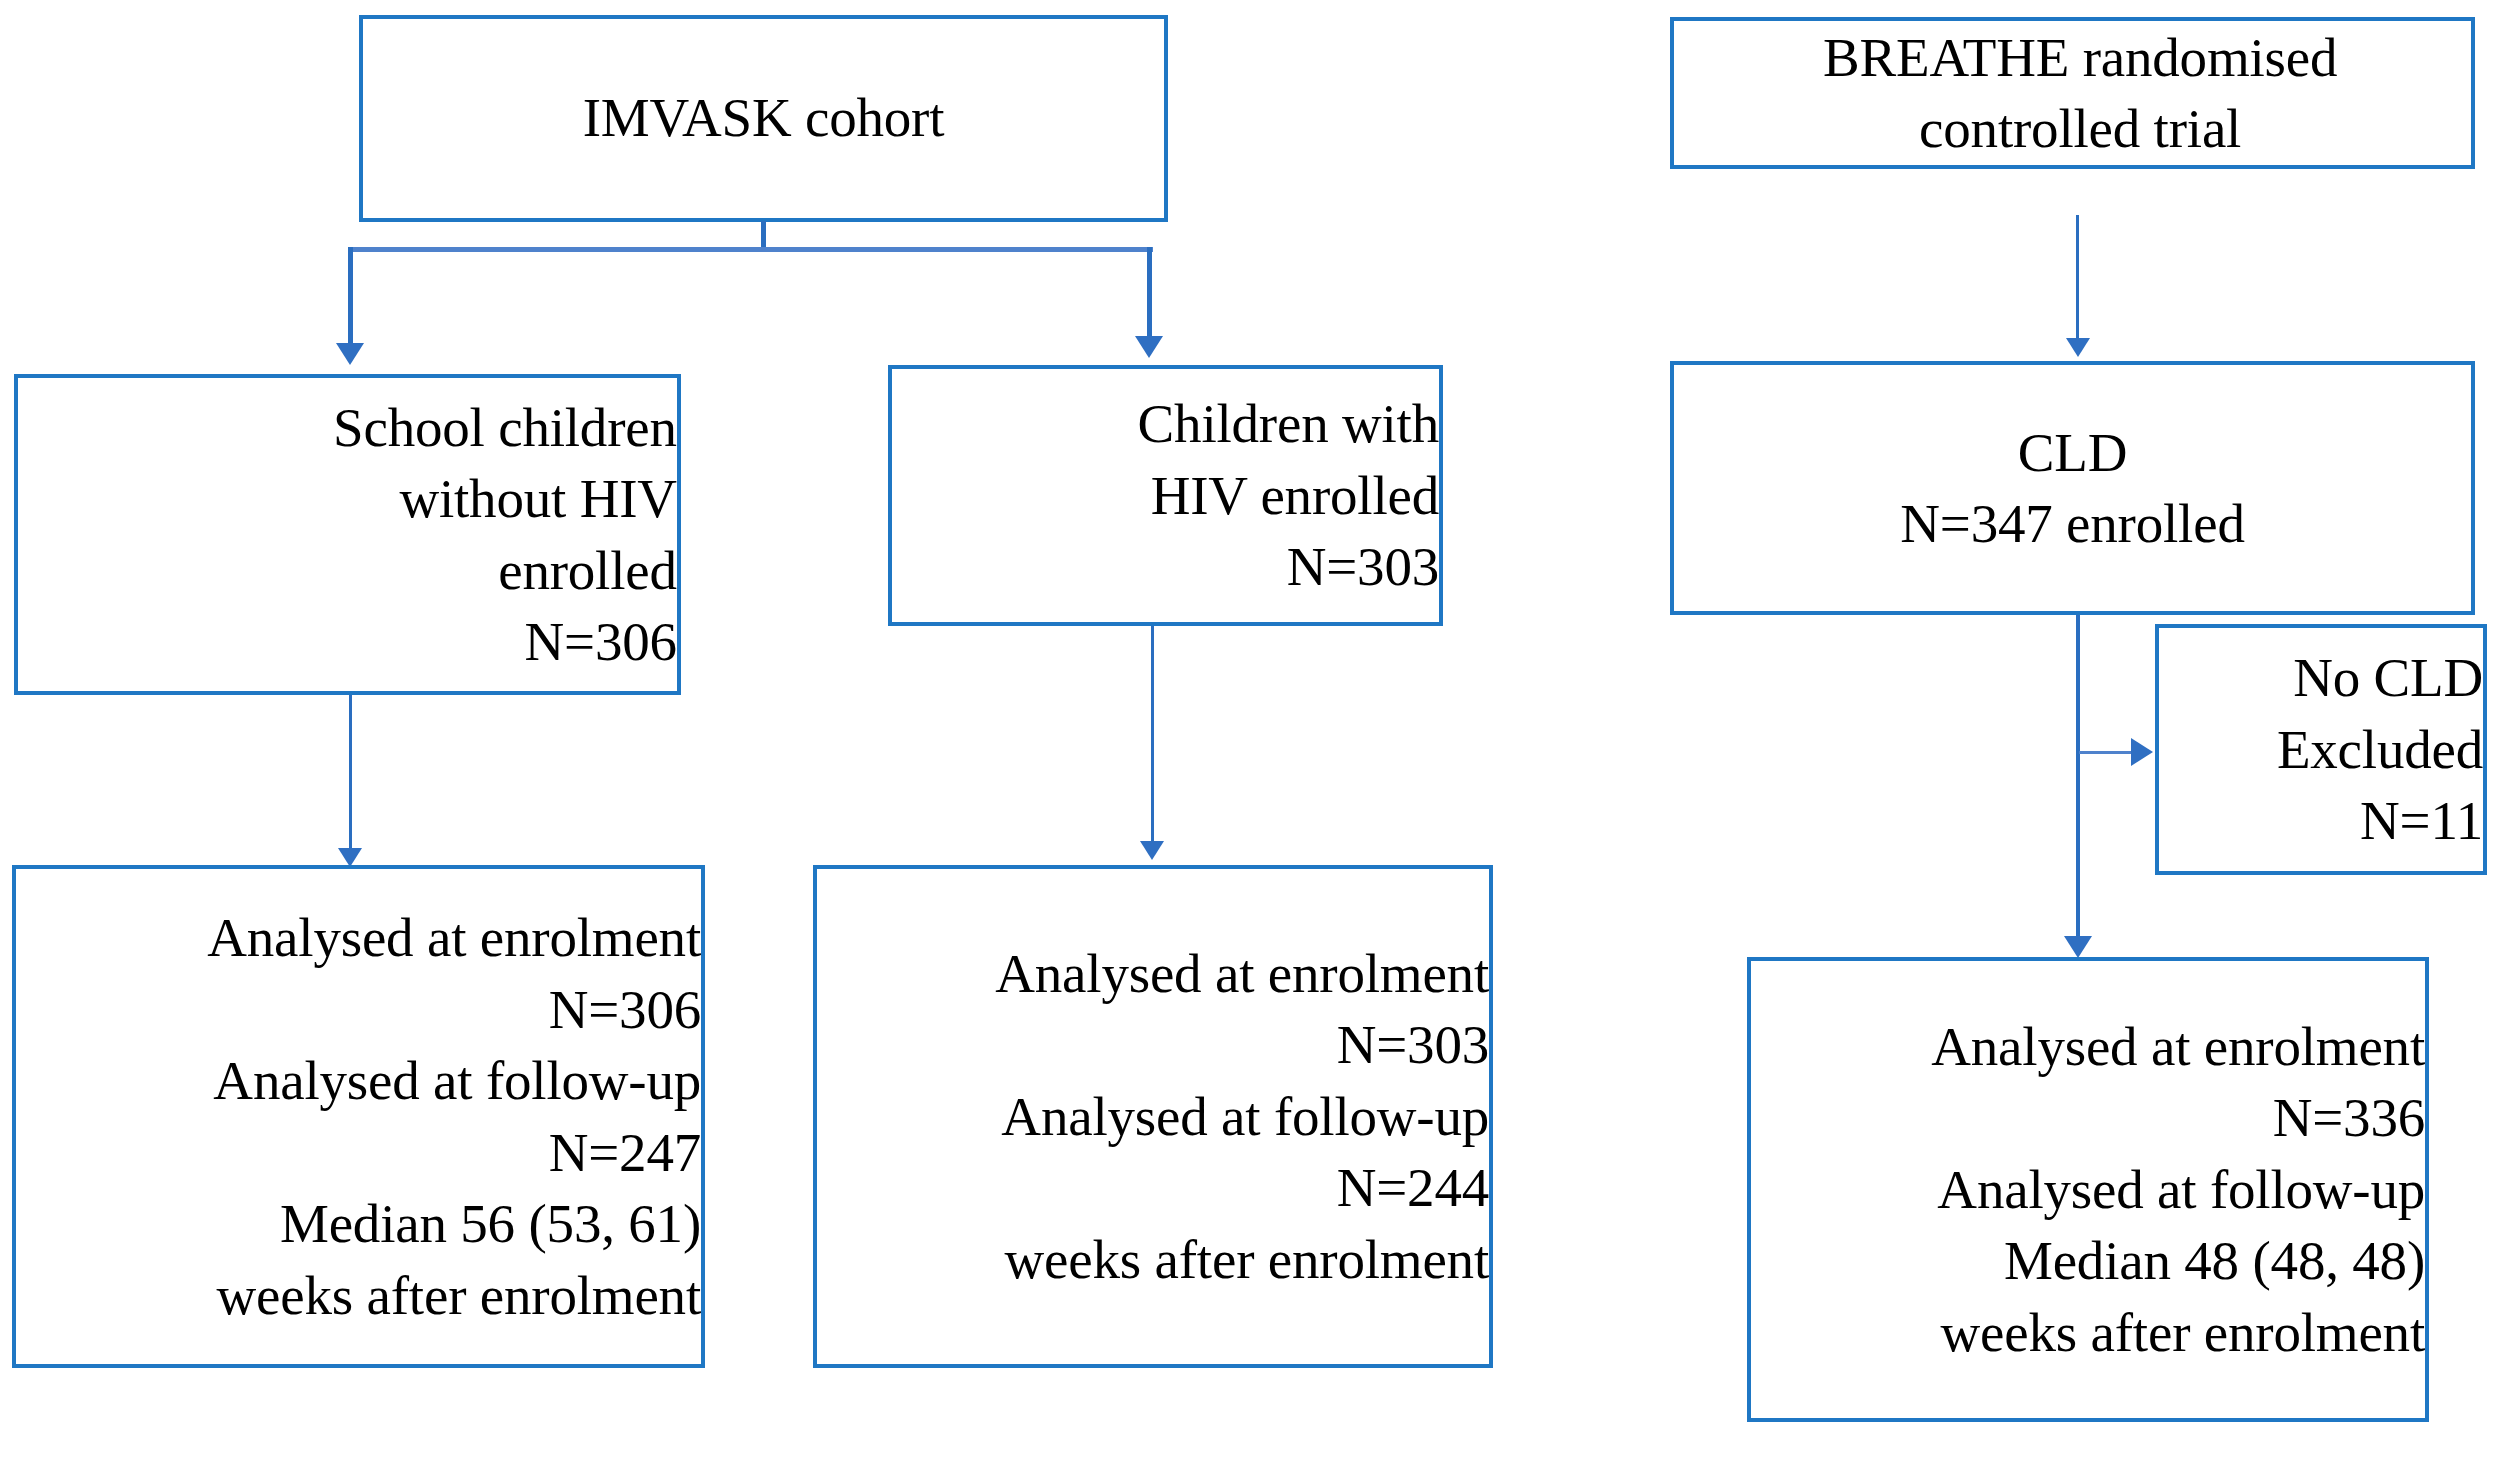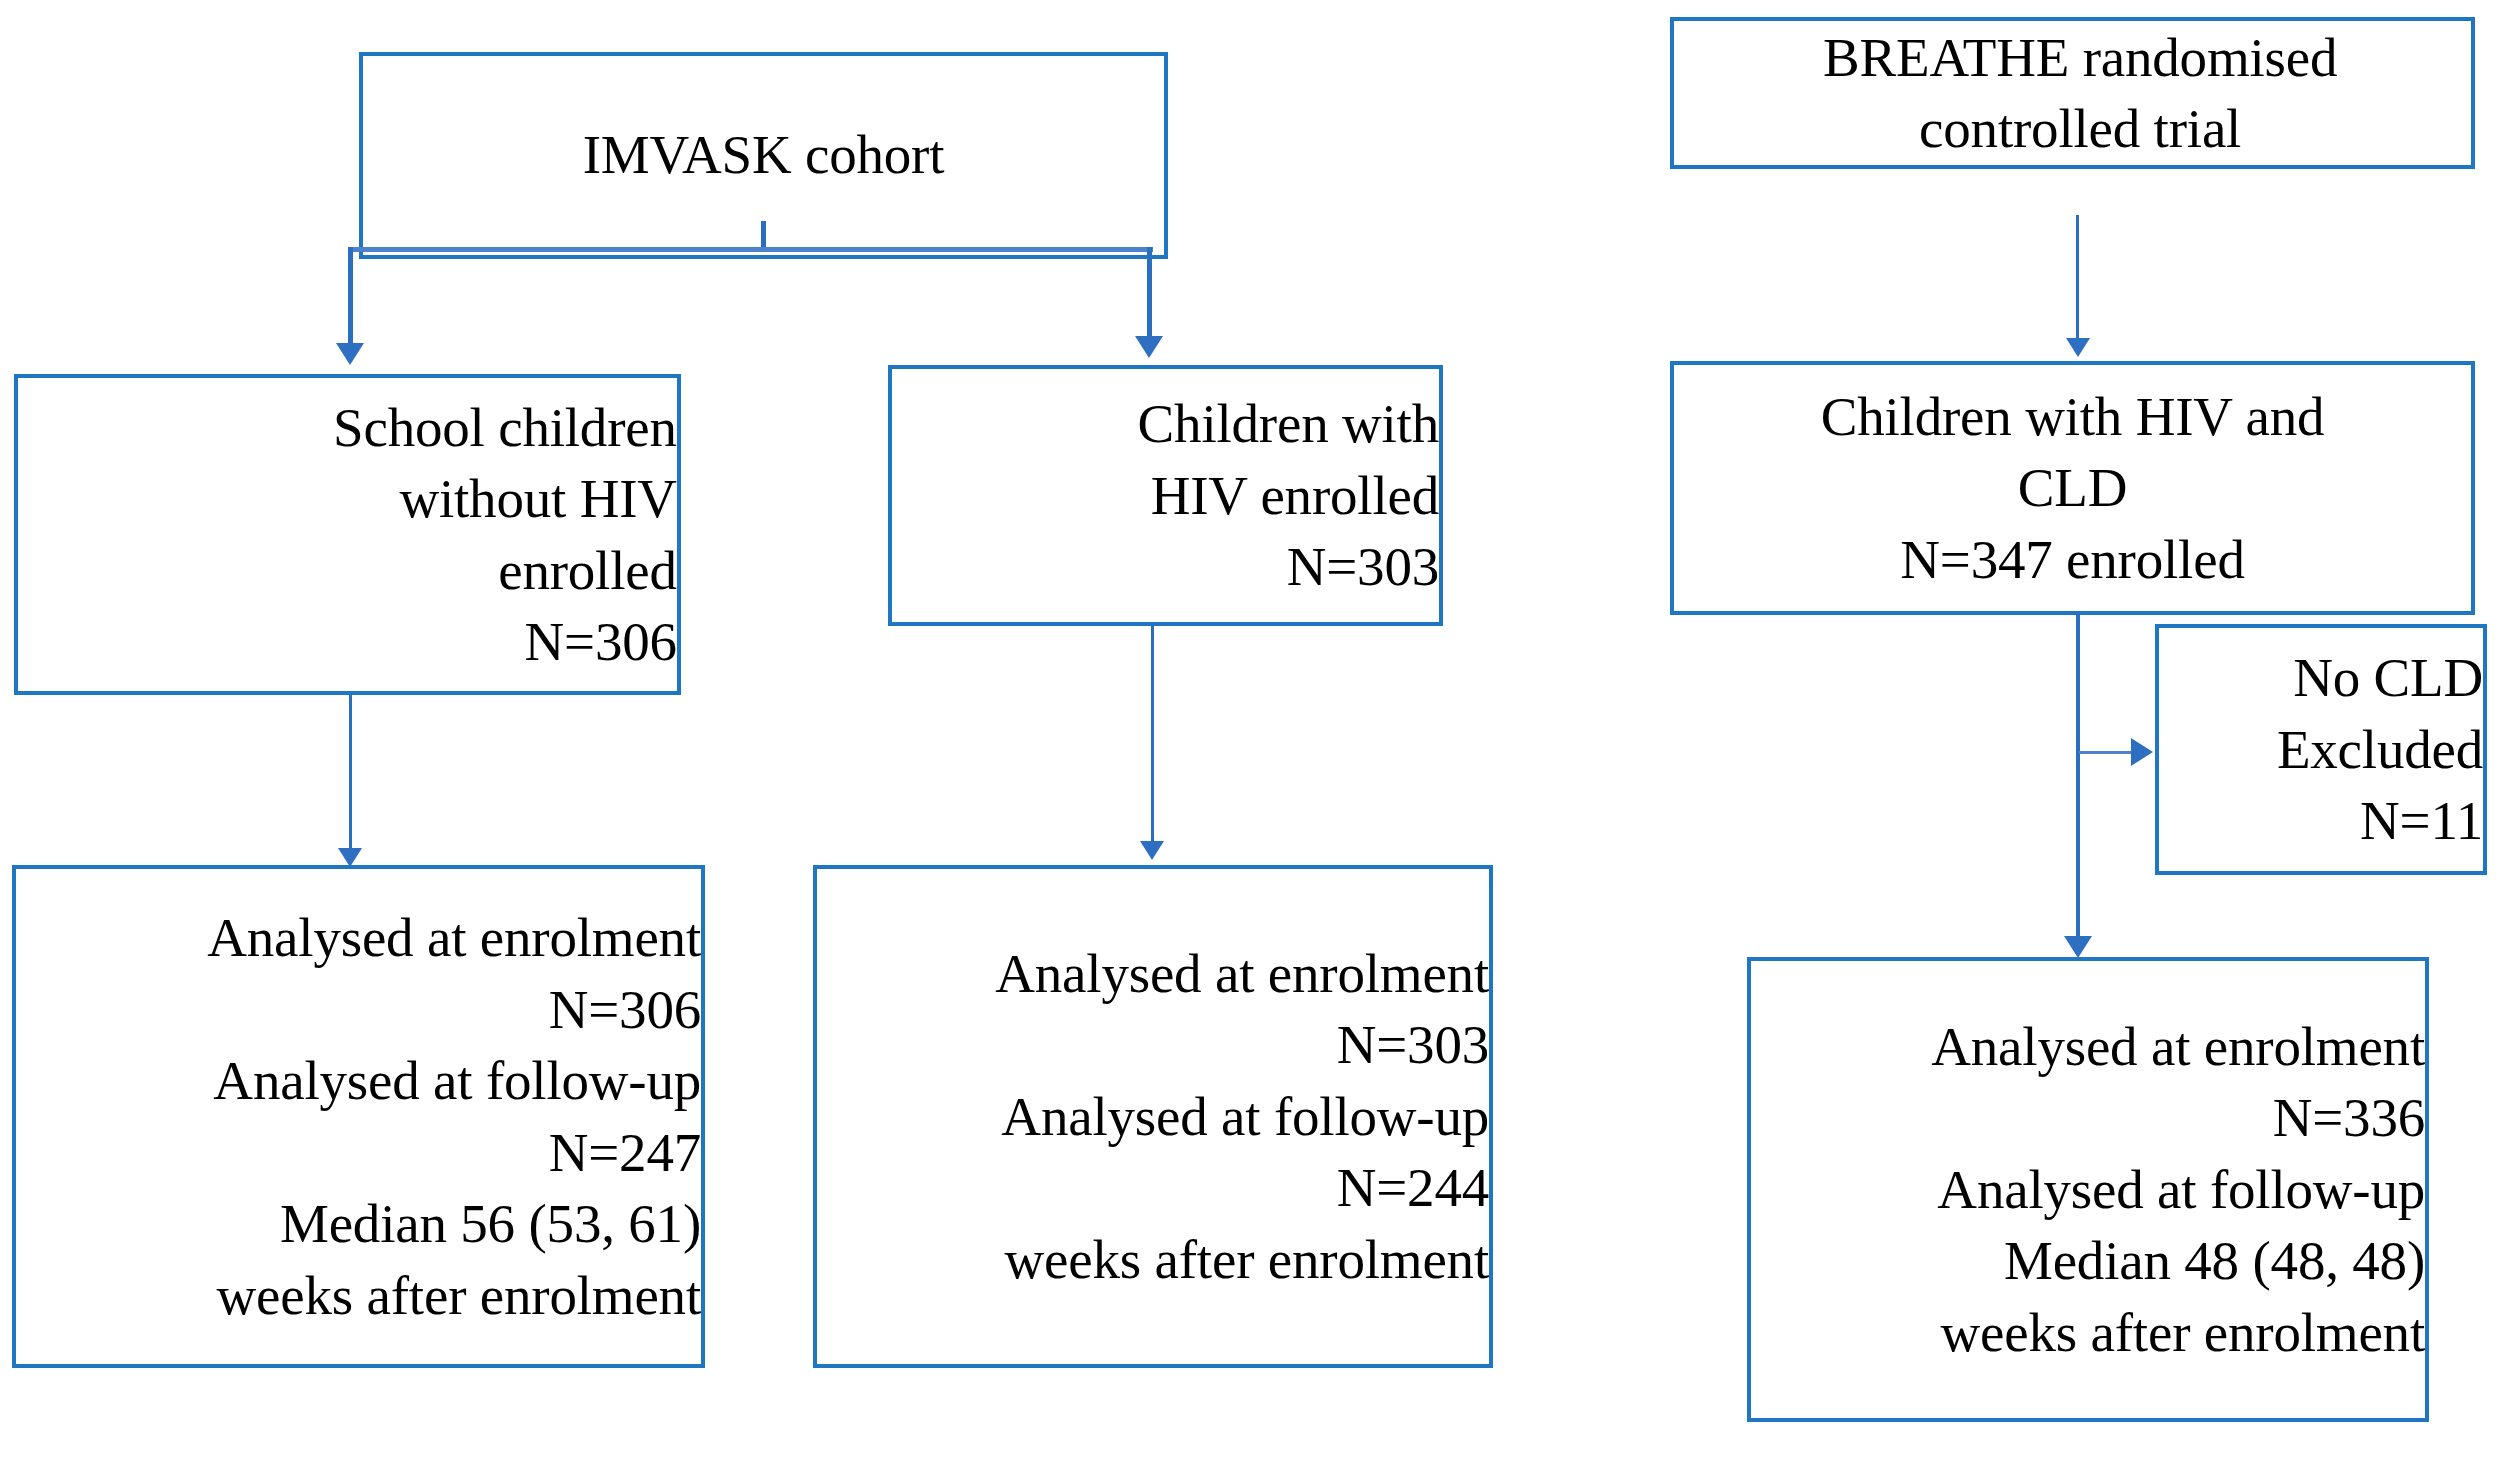--- a/index.html
+++ b/index.html
@@ -70,21 +70,21 @@
     border-left-width: 12px;
     border-right-width: 12px;
     border-top-width: 19px;
   }
 </style>
 </head>
 <body>
 
 <div id="canvas">
 
-  <div class="node pad-center" style="left:359px; top:14.6px; width:809px; height:207px;margin-top:37px;">
+  <div class="node pad-center" style="left:359px; top:14.6px; width:809px; height:207px;">
     <div class="lines">
       <span class="ln align-center">IMVASK cohort</span>
     </div>
   </div>
 
   <div class="vline" style="left:761px; top:221px; width:5.2px; height:29px;"></div>
 
   <div class="hline" style="left:348px; top:247px; width:805px; height:5.2px;"></div>
 
   <div class="vline" style="left:348px; top:247px; width:5.2px; height:98px;"></div>
@@ -142,21 +142,20 @@
       <span class="ln align-center">BREATHE randomised</span>
       <span class="ln align-center">controlled trial</span>
     </div>
   </div>
 
   <div class="vline" style="left:2076px; top:215px; width:3.4px; height:125px;"></div>
   <div class="arrow-down small" style="left:2066px; top:338px;"></div>
 
   <div class="node pad-center" style="left:1670px; top:361px; width:805px; height:254px;">
     <div class="lines">
-      <span class="ln align-center">Children with HIV and</span>
       <span class="ln align-center">CLD</span>
       <span class="ln align-center">N=347 enrolled</span>
     </div>
   </div>
 
   <div class="vline" style="left:2076px; top:615px; width:4.3px; height:324px;"></div>
   <div class="arrow-down" style="left:2064px; top:936px;"></div>
 
   <div class="hline" style="left:2079px; top:751px; width:53px; height:3.4px;"></div>
   <div class="arrow-right" style="left:2131px; top:738px;"></div>

